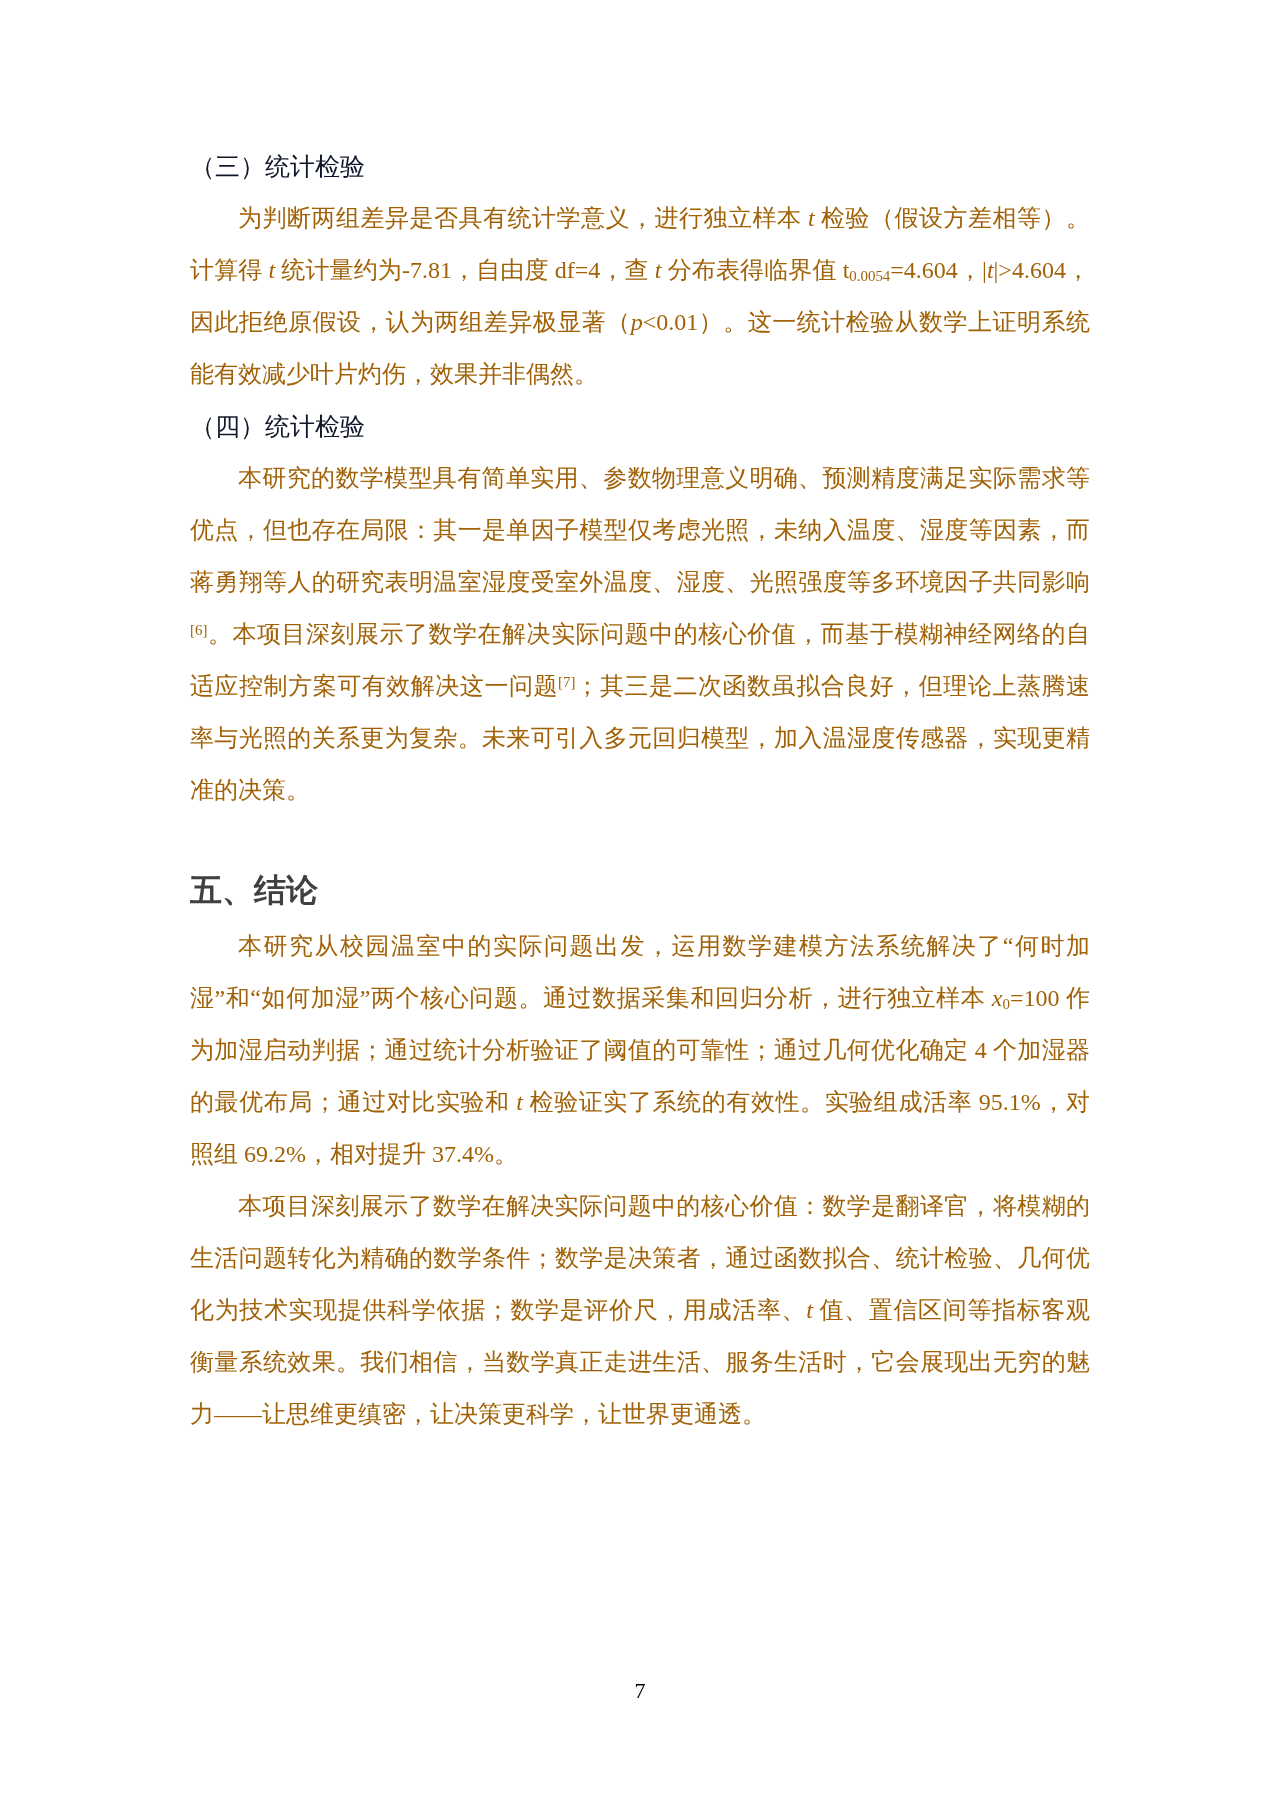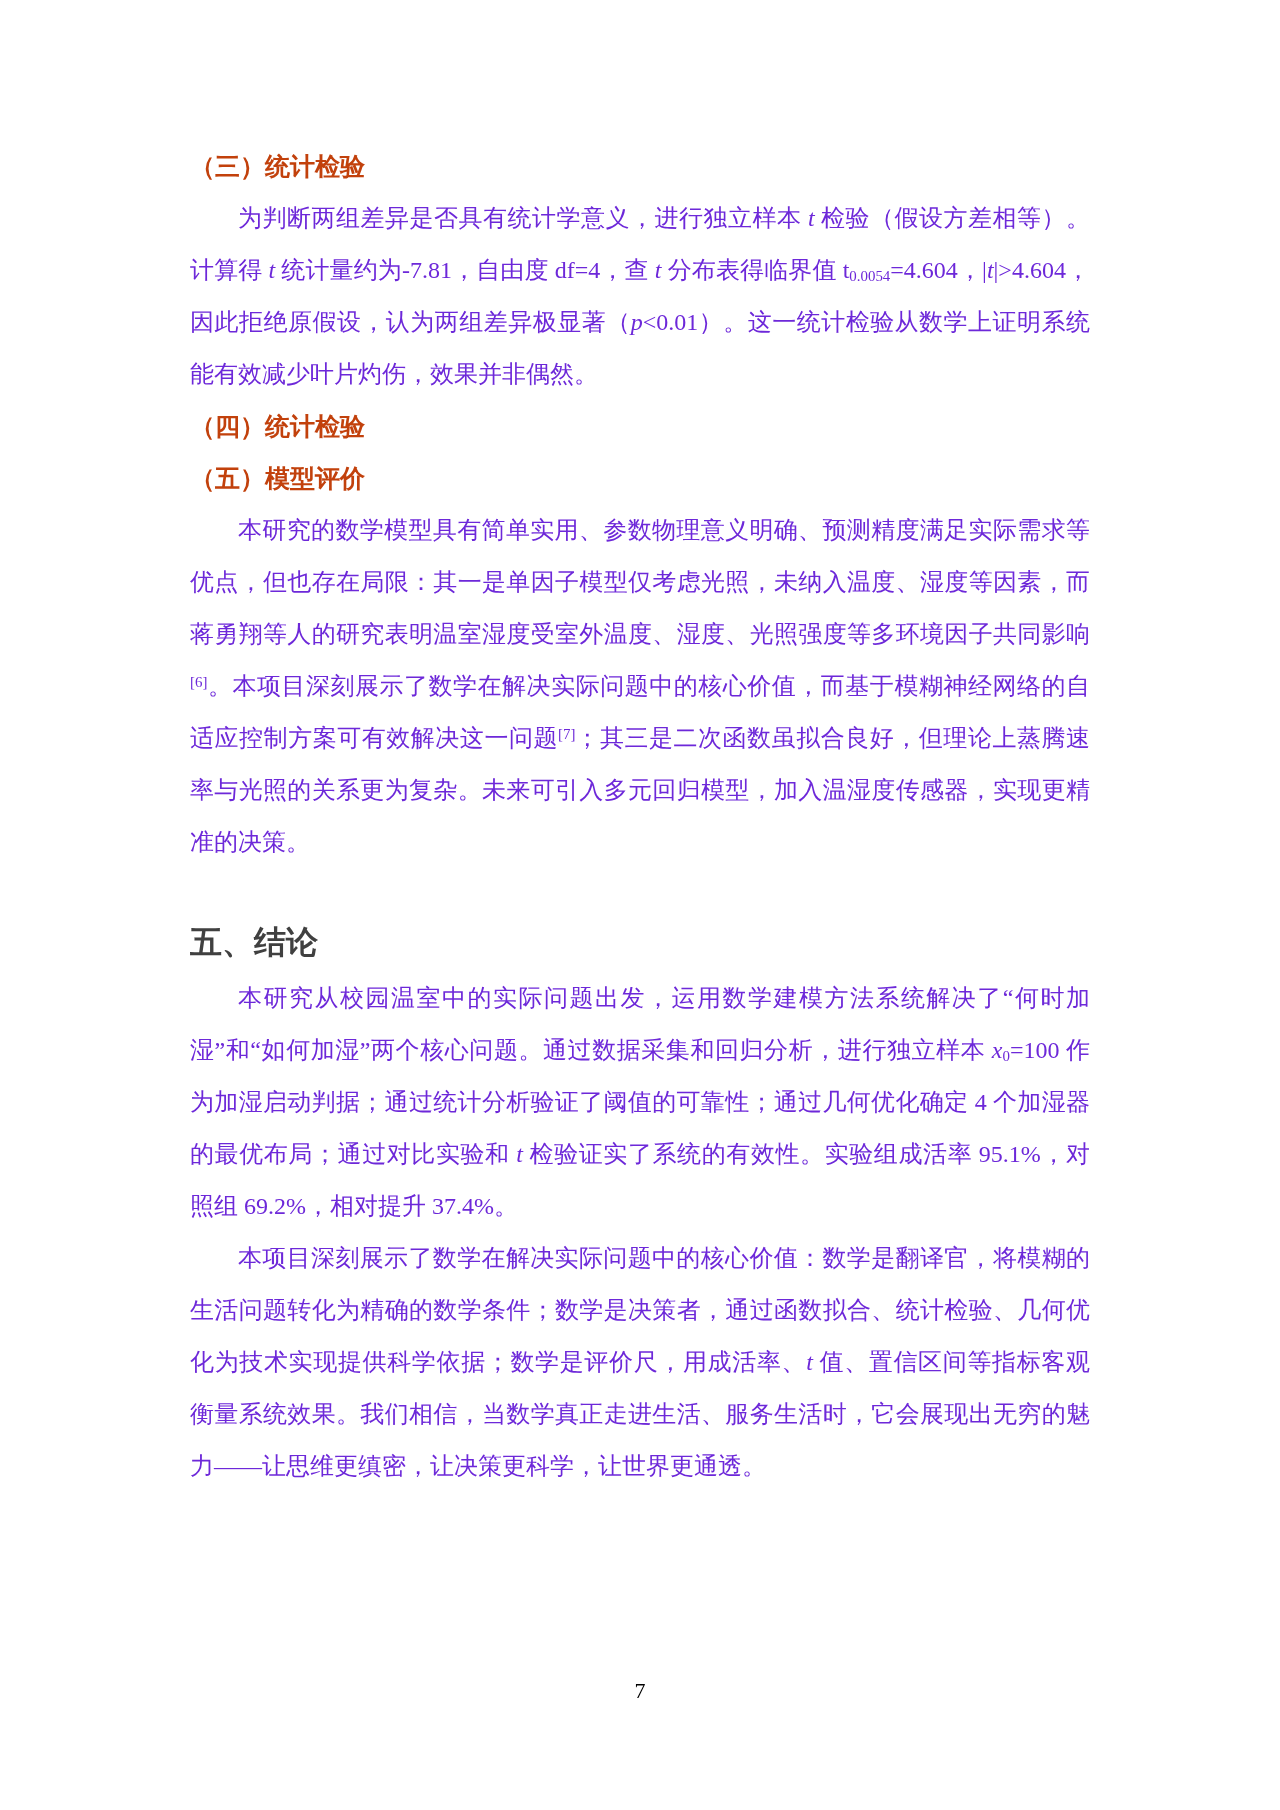--- a/index.html
+++ b/index.html
@@ -16,40 +16,40 @@
     color: #000000;
     box-sizing: border-box;
     padding: 140px 190px 0 190px;
     overflow: hidden;
     font-family: "Liberation Serif", "DejaVu Serif", serif;
   }
   h2.sub-heading {
     margin: 0;
     font-size: 25px;
     line-height: 52px;
-    font-weight: bold;
+    font-weight: normal;
     font-family: "Liberation Sans", "DejaVu Sans", sans-serif;
-    color: #c2410c;
+    color: #0f172a;
   }
   h1.major-heading {
     margin: 44px 0 0 0;
     font-size: 32px;
     line-height: 60px;
     font-weight: bold;
     font-family: "Liberation Sans", "DejaVu Sans", sans-serif;
     color: #404040;
   }
   p.body-para {
     margin: 0;
     font-size: 24px;
     line-height: 52px;
     text-align: justify;
     text-indent: 2em;
     font-family: "Liberation Serif", "DejaVu Serif", serif;
-    color: #6d28d9;
+    color: #a16207;
   }
   p.body-para span, p.body-para sub, p.body-para sup {
     font-family: inherit;
   }
   .it { font-style: italic; }
   sub, sup {
     font-size: 0.62em;
     line-height: 0;
   }
   sub { vertical-align: -0.18em; }
@@ -71,21 +71,20 @@
 
 <div class="page">
 
   <h2 class="sub-heading">（三）统计检验</h2>
 
   <p class="body-para"><span>为判断两组差异是否具有统计学意义，进行独立样本 </span><span class="it">t</span><span> 检验（假设方差相等）。计算得 </span><span class="it">t</span><span> 统计量约为-7.81，自由度 df=4，查 </span><span class="it">t</span><span> 分布表得临界值 t</span><sub>0.0054</sub><span>=4.604，|</span><span class="it">t</span><span>|&gt;4.604，因此拒绝原假设，认为两组差异极显著（</span><span class="it">p</span><span>&lt;0.01）。这一统计检验从数学上证明系统能有效减少叶片灼伤，效果并非偶然。</span></p>
 
   <h2 class="sub-heading">（四）统计检验</h2>
 
 
-  <h2 class="sub-heading">（五）模型评价</h2>
 
   <p class="body-para"><span>本研究的数学模型具有简单实用、参数物理意义明确、预测精度满足实际需求等优点，但也存在局限：其一是单因子模型仅考虑光照，未纳入温度、湿度等因素，而蒋勇翔等人的研究表明温室湿度受室外温度、湿度、光照强度等多环境因子共同影响</span><sup>[6]</sup><span>。本项目深刻展示了数学在解决实际问题中的核心价值，而基于模糊神经网络的自适应控制方案可有效解决这一问题</span><sup>[7]</sup><span>；其三是二次函数虽拟合良好，但理论上蒸腾速率与光照的关系更为复杂。未来可引入多元回归模型，加入温湿度传感器，实现更精准的决策。</span></p>
 
   <h1 class="major-heading">五、结论</h1>
 
   <p class="body-para"><span>本研究从校园温室中的实际问题出发，运用数学建模方法系统解决了“何时加湿”和“如何加湿”两个核心问题。通过数据采集和回归分析，进行独立样本 </span><span class="it">x</span><sub>0</sub><span>=100 作为加湿启动判据；通过统计分析验证了阈值的可靠性；通过几何优化确定 4 个加湿器的最优布局；通过对比实验和 </span><span class="it">t</span><span> 检验证实了系统的有效性。实验组成活率 95.1%，对照组 69.2%，相对提升 37.4%。</span></p>
 
   <p class="body-para"><span>本项目深刻展示了数学在解决实际问题中的核心价值：数学是翻译官，将模糊的生活问题转化为精确的数学条件；数学是决策者，通过函数拟合、统计检验、几何优化为技术实现提供科学依据；数学是评价尺，用成活率、</span><span class="it">t</span><span> 值、置信区间等指标客观衡量系统效果。我们相信，当数学真正走进生活、服务生活时，它会展现出无穷的魅力——让思维更缜密，让决策更科学，让世界更通透。</span></p>
 
   <div class="page-number">7</div>

